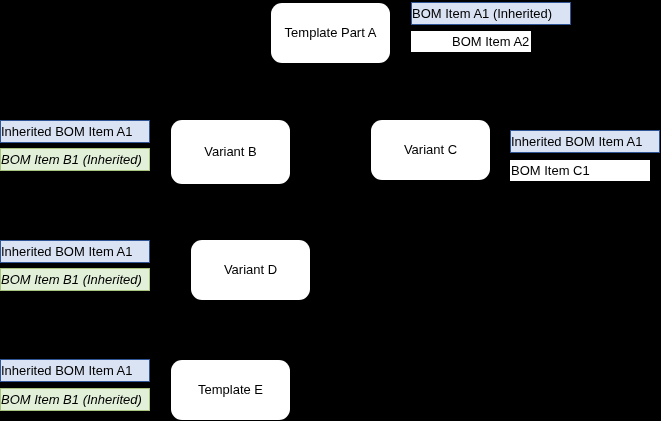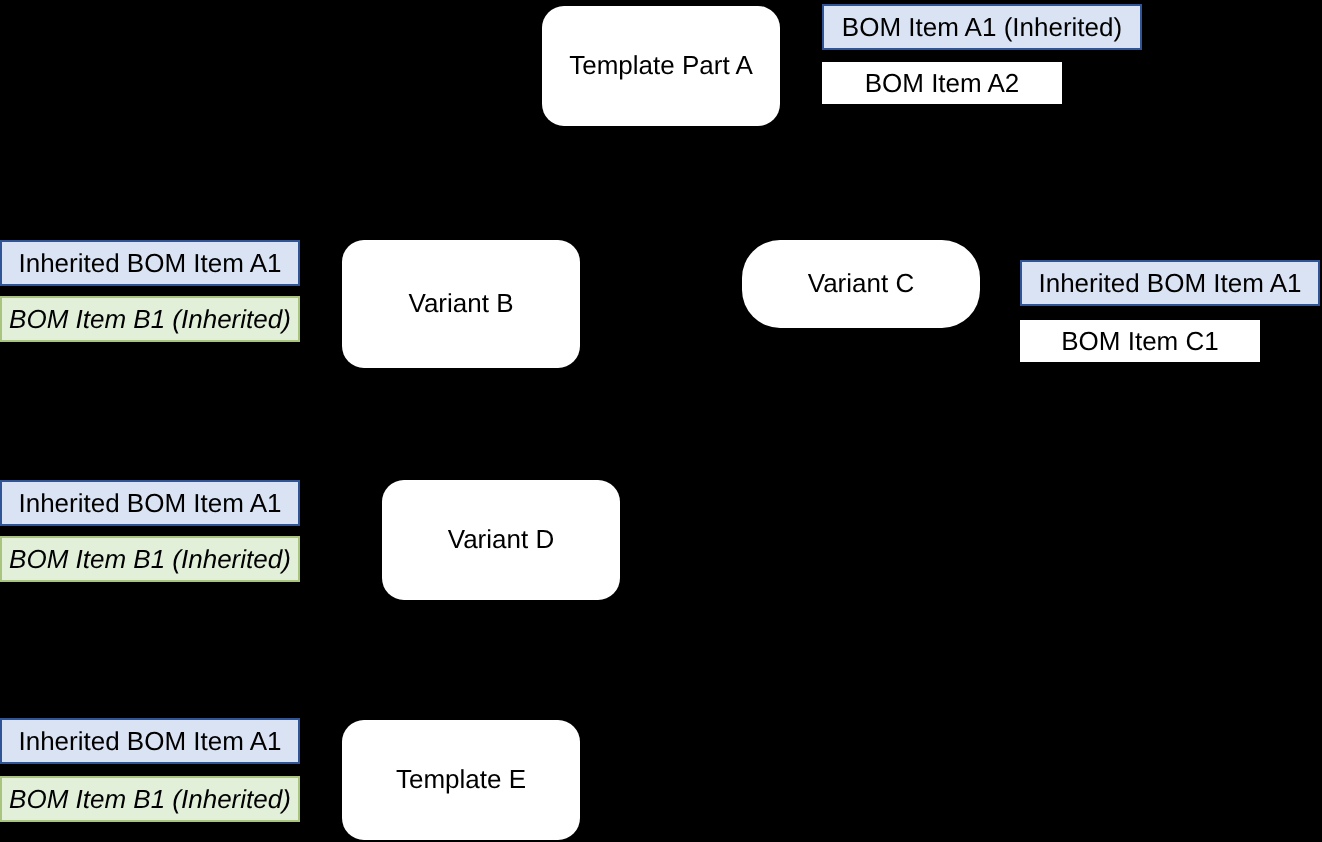--- a/index.html
+++ b/index.html
@@ -29,21 +29,21 @@
     line-height: 1.2;
     box-sizing: border-box;
   }
   .bom {
     position: absolute;
     box-sizing: border-box;
     font-size: 13px;
     color: #000000;
     display: flex;
     align-items: center;
-    justify-content: center;
+    justify-content: flex-start;
     text-align: center;
     line-height: 1.2;
     white-space: nowrap;
   }
   .bom-inherited-a {
     background: #dae3f3;
     border: 1px solid #2f5597;
   }
   .bom-inherited-b {
     background: #e2efd9;
@@ -61,45 +61,45 @@
 <div id="canvas">
 
   <div class="node" style="left:271px; top:3px; width:119px; height:60px;">
     <span>Template Part A</span>
   </div>
 
   <div class="bom bom-inherited-a" style="left:411px; top:2px; width:160px; height:23px;">
     <span>BOM Item A1 (Inherited)</span>
   </div>
 
-  <div class="bom bom-own" style="left:411px; top:31px; width:120px; height:21px;">
+  <div class="bom bom-own" style="left:411px; top:31px; width:120px; height:21px;padding-left:40px;">
     <span>BOM Item A2</span>
   </div>
 
   <div class="bom bom-inherited-a" style="left:0px; top:120px; width:150px; height:23px;">
     <span>Inherited BOM Item A1</span>
   </div>
 
   <div class="bom bom-inherited-b" style="left:0px; top:148px; width:150px; height:23px;">
     <span>BOM Item B1 (Inherited)</span>
   </div>
 
   <div class="node" style="left:171px; top:120px; width:119px; height:64px;">
     <span>Variant B</span>
   </div>
 
-  <div class="node" style="left:371px; top:120px; width:119px; height:44px;border-radius:19px;">
+  <div class="node" style="left:371px; top:120px; width:119px; height:60px;">
     <span>Variant C</span>
   </div>
 
   <div class="bom bom-inherited-a" style="left:510px; top:130px; width:150px; height:23px;">
     <span>Inherited BOM Item A1</span>
   </div>
 
-  <div class="bom bom-own" style="left:510px; top:160px; width:120px; height:21px;">
+  <div class="bom bom-own" style="left:510px; top:160px; width:140px; height:21px;">
     <span>BOM Item C1</span>
   </div>
 
   <div class="bom bom-inherited-a" style="left:0px; top:240px; width:150px; height:23px;">
     <span>Inherited BOM Item A1</span>
   </div>
 
   <div class="bom bom-inherited-b" style="left:0px; top:268px; width:150px; height:23px;">
     <span>BOM Item B1 (Inherited)</span>
   </div>

